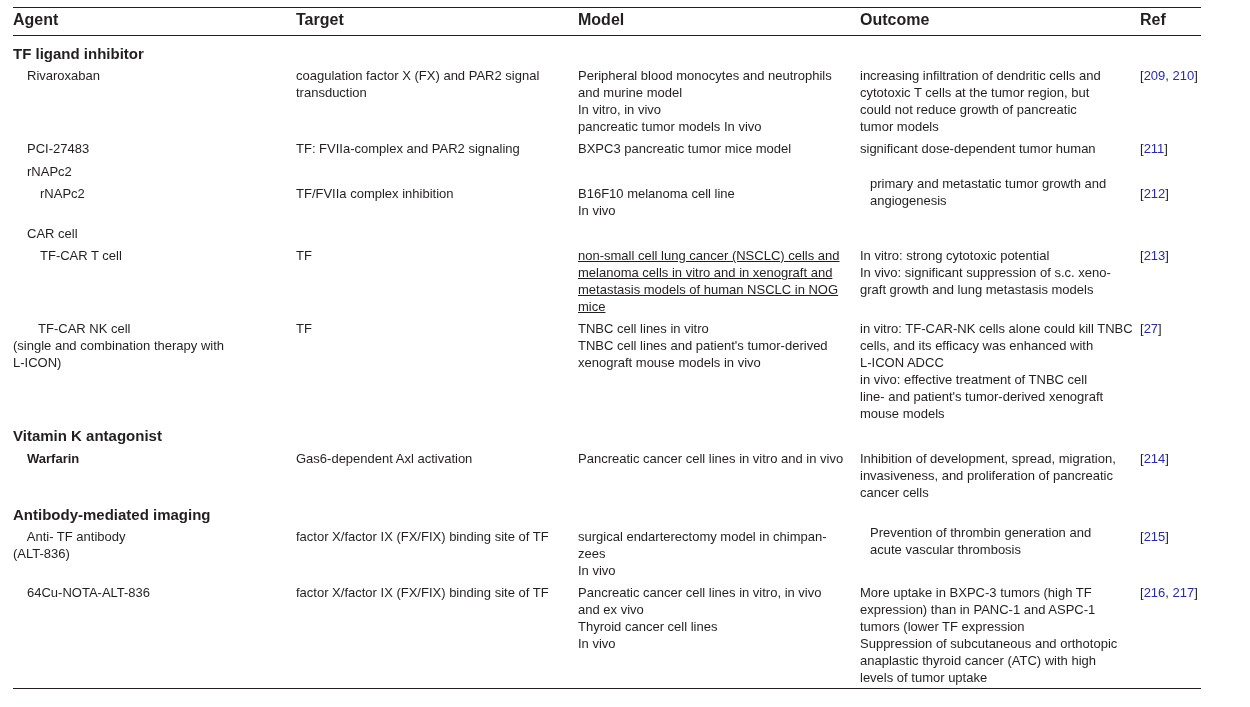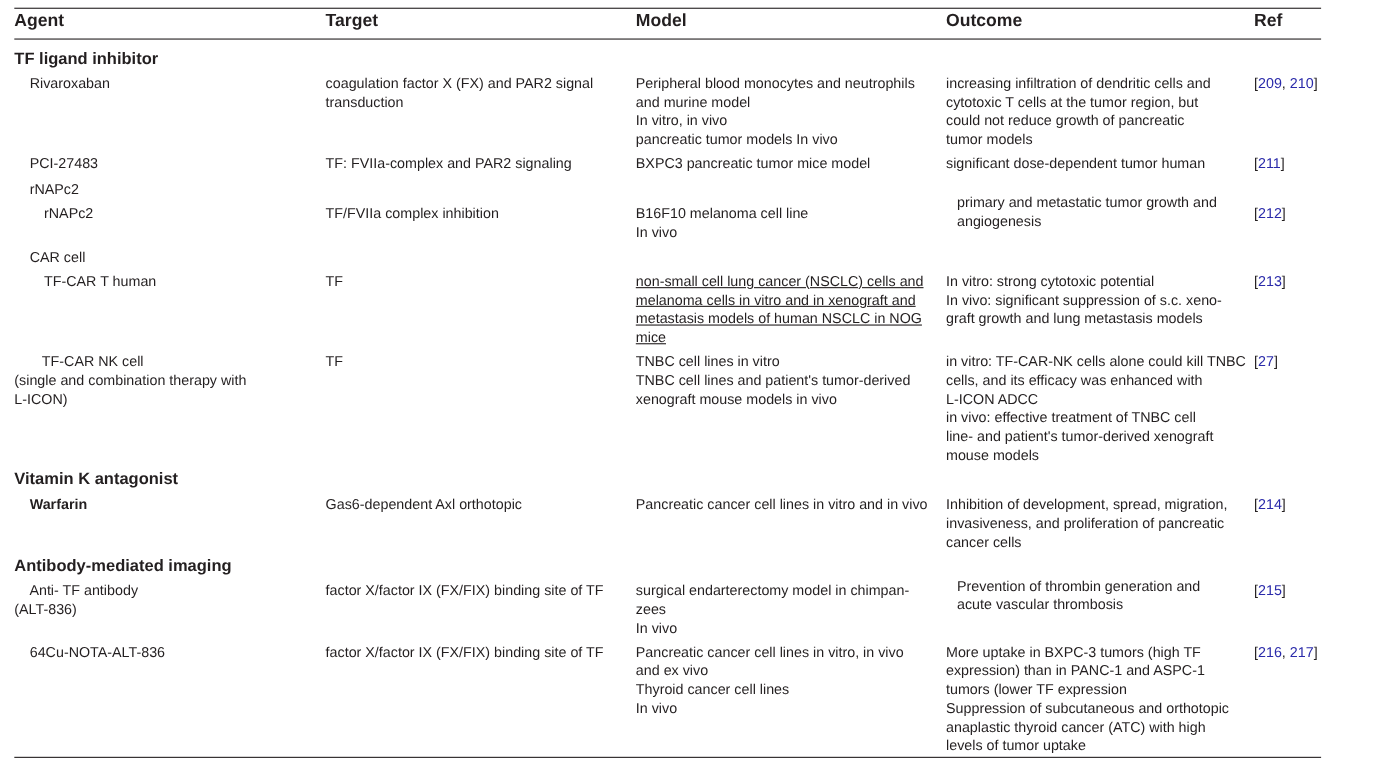--- a/index.html
+++ b/index.html
@@ -72,21 +72,21 @@
       <div class="cell c-model" style="top: 185px;">B16F10 melanoma cell line
 In vivo</div>
       <div class="cell c-outcome" style="top: 175px; margin-left: 10px;">primary and metastatic tumor growth and
 angiogenesis</div>
       <div class="cell c-ref ref" style="top: 185px;"><span class="br">[</span><span style="cursor: pointer;">212</span><span class="br">]</span></div>
     </div>
     <div>
       <div class="cell c-agent" style="top: 225px; padding-left: 14px; white-space: pre;">CAR cell</div>
     </div>
     <div>
-      <div class="cell c-agent" style="top: 247px; padding-left: 27px; white-space: pre;">TF-CAR T human</div>
+      <div class="cell c-agent" style="top: 247px; padding-left: 27px; white-space: pre;">TF-CAR T cell</div>
       <div class="cell c-target" style="top: 247px;">TF</div>
       <div class="cell c-model" style="top: 247px; text-decoration: underline;">non-small cell lung cancer (NSCLC) cells and
 melanoma cells in vitro and in xenograft and
 metastasis models of human NSCLC in NOG
 mice</div>
       <div class="cell c-outcome" style="top: 247px;">In vitro: strong cytotoxic potential
 In vivo: significant suppression of s.c. xeno-
 graft growth and lung metastasis models</div>
       <div class="cell c-ref ref" style="top: 247px;"><span class="br">[</span><span style="cursor: pointer;">213</span><span class="br">]</span></div>
     </div>
@@ -101,21 +101,21 @@
       <div class="cell c-outcome" style="top: 320px;">in vitro: TF-CAR-NK cells alone could kill TNBC
 cells, and its efficacy was enhanced with
 L-ICON ADCC
 in vivo: effective treatment of TNBC cell
 line- and patient's tumor-derived xenograft
 mouse models</div>
       <div class="cell c-ref ref" style="top: 320px;"><span class="br">[</span><span style="cursor: pointer;">27</span><span class="br">]</span></div>
     </div>
     <div>
       <div class="cell c-agent" style="top: 450px; padding-left: 14px; white-space: pre; font-weight: bold;">Warfarin</div>
-      <div class="cell c-target" style="top: 450px;">Gas6-dependent Axl orthotopic</div>
+      <div class="cell c-target" style="top: 450px;">Gas6-dependent Axl activation</div>
       <div class="cell c-model" style="top: 450px;">Pancreatic cancer cell lines in vitro and in vivo</div>
       <div class="cell c-outcome" style="top: 450px;">Inhibition of development, spread, migration,
 invasiveness, and proliferation of pancreatic
 cancer cells</div>
       <div class="cell c-ref ref" style="top: 450px;"><span class="br">[</span><span style="cursor: pointer;">214</span><span class="br">]</span></div>
     </div>
     <div>
       <div class="cell c-agent" style="top: 528px; padding-left: 0px; white-space: pre;">    Anti- TF antibody
 (ALT-836)</div>
       <div class="cell c-target" style="top: 528px;">factor X/factor IX (FX/FIX) binding site of TF</div>

